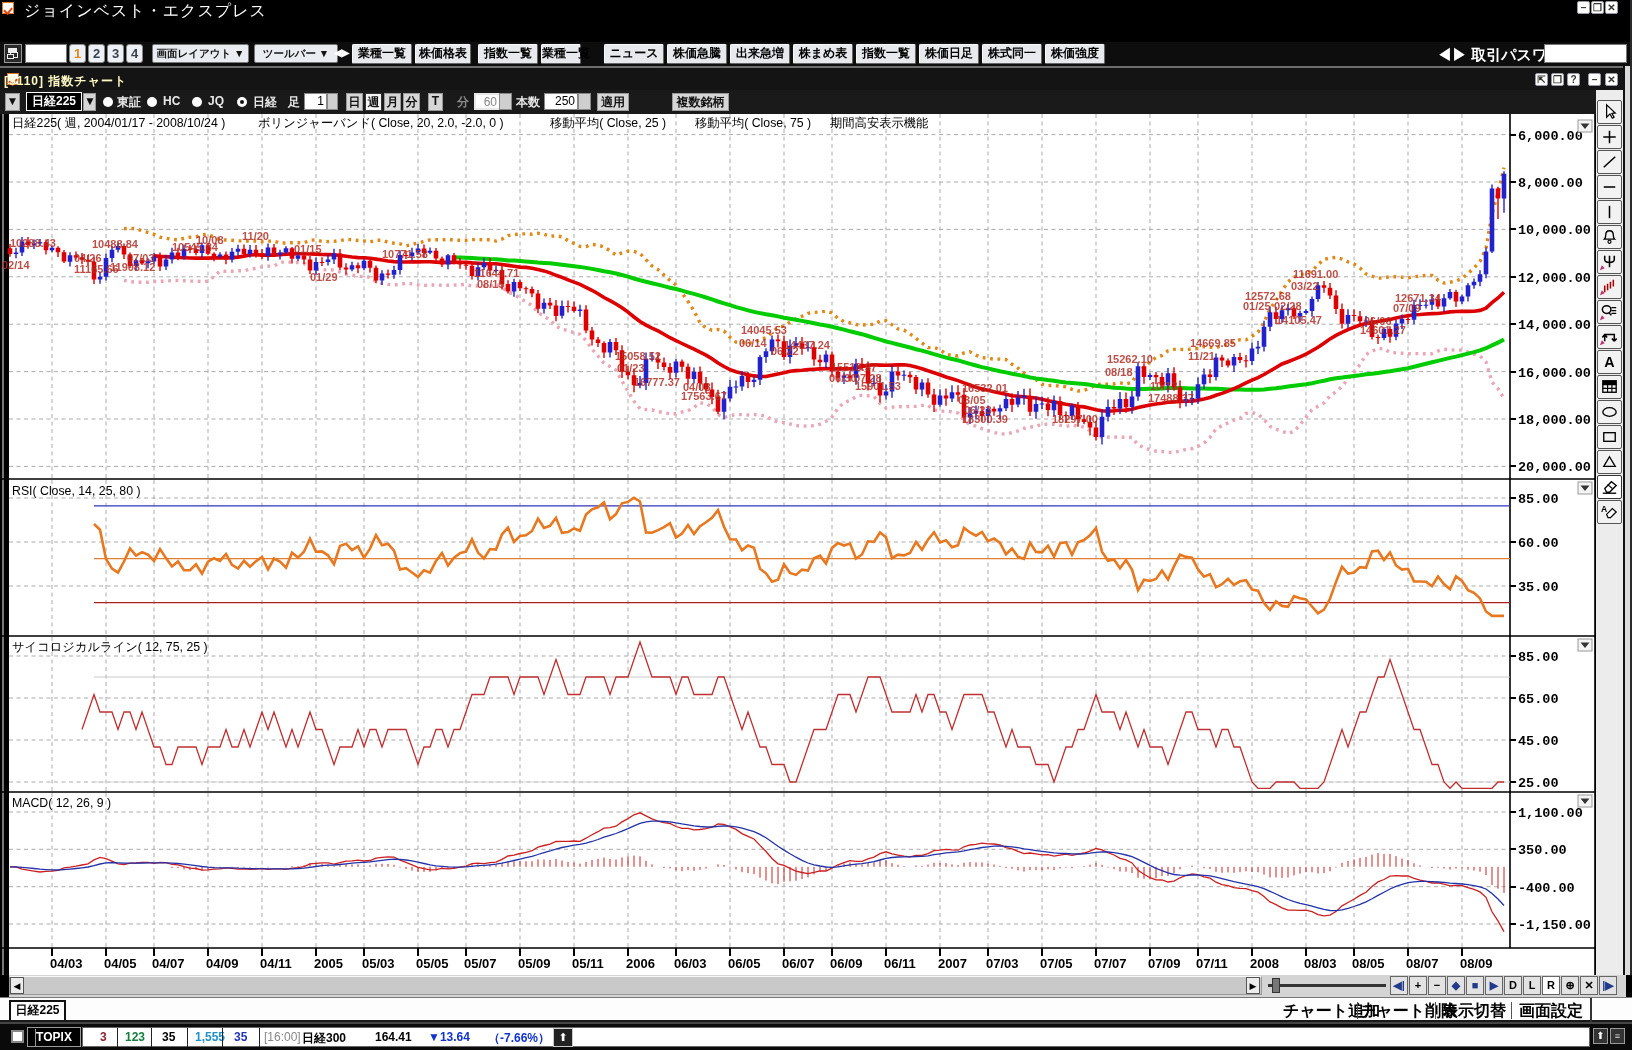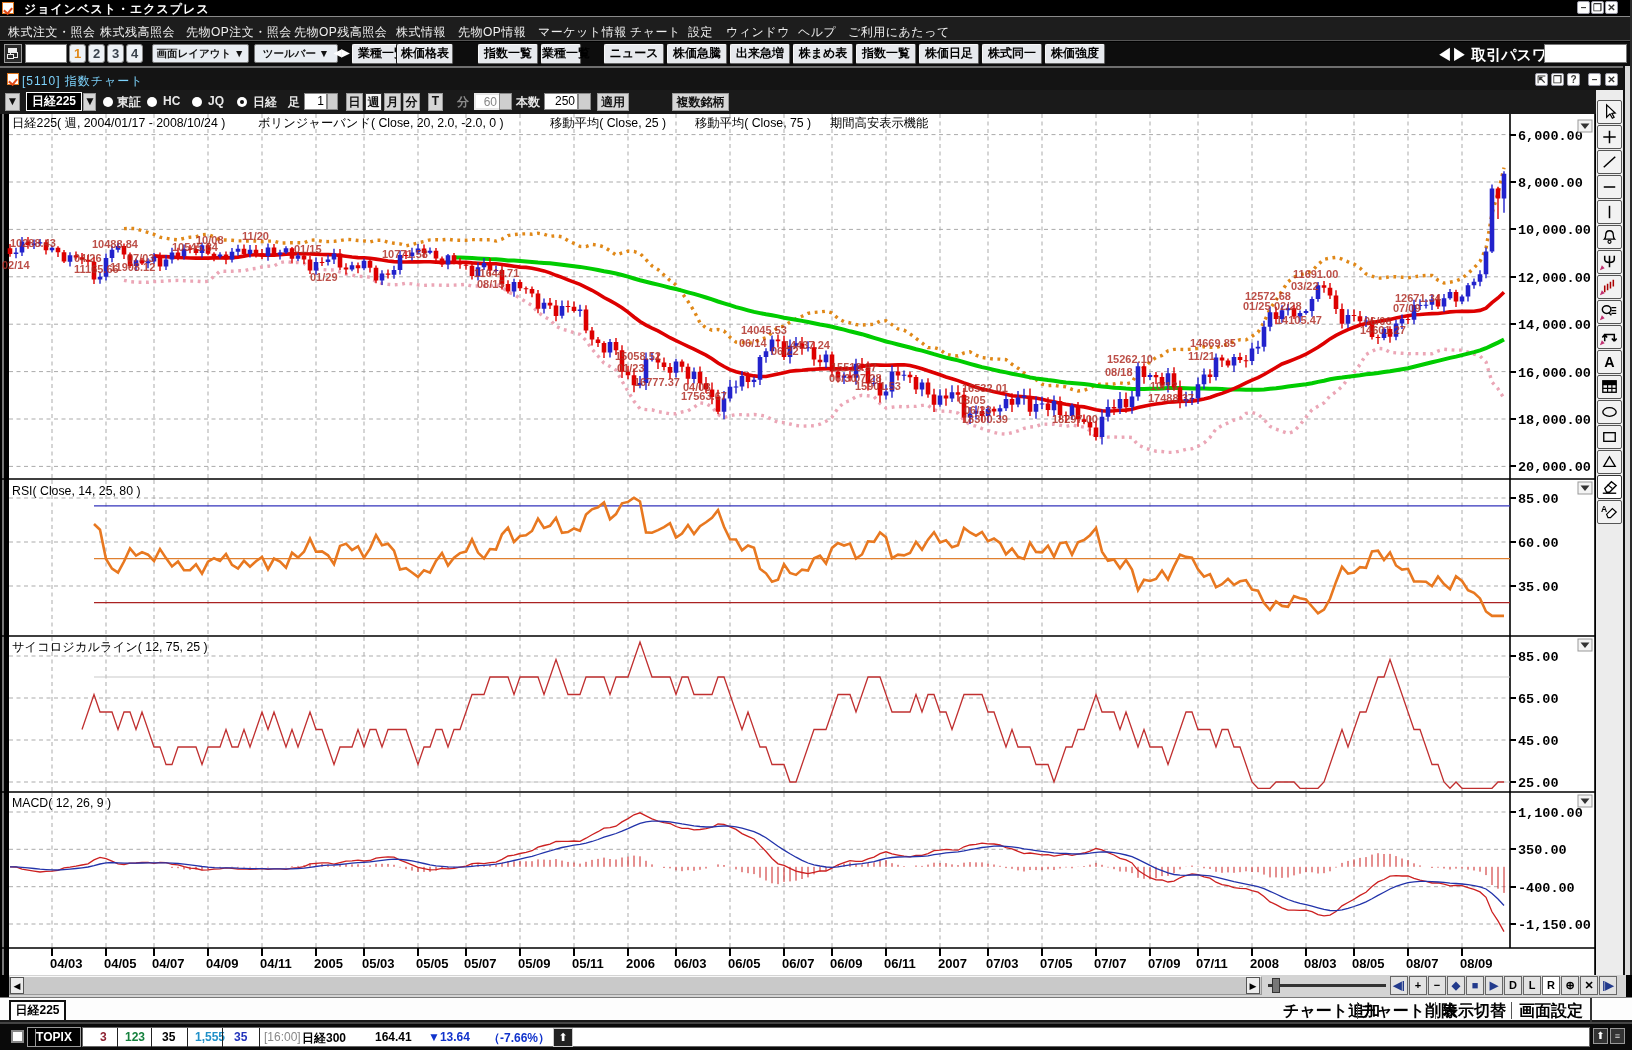--- a/index.html
+++ b/index.html
@@ -3,39 +3,39 @@
 *{margin:0;padding:0;box-sizing:border-box}
 html,body{width:1632px;height:1050px;overflow:hidden;background:#000;
  font-family:"Liberation Sans",sans-serif;-webkit-font-smoothing:none}
 .abs{position:absolute;white-space:nowrap}
 #page{position:relative;width:1632px;height:1050px;background:#000}
 
 #titlebar{left:0;top:0;width:1632px;height:16px;background:#000}
 .appicon{left:2px;top:2px;width:12px;height:12px;background:#fff;border:1px solid #e07820}
 .appicon:before{content:"";position:absolute;left:2px;top:3px;width:4px;height:6px;
  border-right:2px solid #e04818;border-bottom:2px solid #e04818;transform:rotate(40deg)}
-#apptitle{left:24px;top:1px;color:#fff;font-size:12px;font-weight:bold;letter-spacing:1px}
+#apptitle{left:24px;top:1px;color:#fff;font-size:16px;font-weight:normal;letter-spacing:1px}
 .wbtn{width:13px;height:13px;background:#fdfdfd;border:1px solid #9a9aa6;border-radius:2px;
  color:#333;font-size:10px;font-weight:bold;text-align:center;line-height:11px}
 
 #menubar{left:0;top:16px;width:1632px;height:25px;background:#1d1d1d;
  border-top:1px solid #8a8a8a;border-bottom:1px solid #555}
 .menuitem{position:absolute;top:7px;color:#efefef;font-size:12px;letter-spacing:0.5px}
 
 #toolbar{left:0;top:42px;width:1632px;height:24px;background:#0d0d0d}
 .tbtn{position:absolute;top:2px;height:20px;background:#e7e9ed;border:1px solid #f8f8f8;
  border-right-color:#666;border-bottom-color:#666;border-radius:2px;color:#000;font-size:12px;
  font-weight:bold;text-align:center;line-height:17px;box-shadow:0 0 0 1px #111}
 .lbtn{position:absolute;top:2px;height:19px;background:#e9edf2;border:1px solid #777;
  border-radius:2px;color:#111;font-size:11px;font-weight:bold;text-align:center;line-height:17px}
 .numbtn{position:absolute;top:2px;width:17px;height:19px;background:#eef2f6;border:1px solid #888;
  border-radius:3px;color:#39424c;font-size:13px;font-weight:bold;text-align:center;line-height:17px}
 
 #winbar{left:0;top:66px;width:1632px;height:24px;background:#141414;border-top:2px solid #6e6e6e}
-#wintitle{left:22px;top:5px;color:#7dd3fc;font-size:12px;font-weight:normal;letter-spacing:1px}
+#wintitle{left:4px;top:5px;color:#fef9c3;font-size:12px;font-weight:bold;letter-spacing:1px}
 #ctlbar{left:0;top:90px;width:1632px;height:24px;background:#1a1a1a}
 .ctext{position:absolute;top:4px;color:#e8e8e8;font-size:12px;font-weight:bold}
 .cinput{position:absolute;top:3px;height:17px;background:#fff;border:1px solid #888;
  color:#000;font-size:12px;text-align:right;padding-right:2px;line-height:15px}
 .cbtn{position:absolute;top:3px;height:18px;background:#d6d6d6;border:1px solid #9a9a9a;
  color:#111;font-size:12px;font-weight:bold;text-align:center}
 .spin{position:absolute;top:3px;width:11px;height:17px;background:#fff;border:1px solid #888;
  overflow:hidden}
 .radio{top:7px;width:10px;height:10px;border-radius:50%;background:#fff}
 .rsel:before{content:"";position:absolute;left:3px;top:3px;width:4px;height:4px;border-radius:50%;background:#111}
@@ -54,50 +54,36 @@
 </style></head>
 <body>
 <div id="page">
 <div class="abs" id="titlebar">
  <div class="abs appicon"></div>
  <span class="abs" id="apptitle">ジョインベスト・エクスプレス</span>
  <div class="abs wbtn" style="left:1577px;top:1px">–</div>
  <div class="abs wbtn" style="left:1591px;top:1px">❐</div>
  <div class="abs wbtn" style="left:1605px;top:1px">✕</div>
 </div>
-<div class="abs" id="menubar">
-      <span class="menuitem" style="left:8px">株式注文・照会</span>
-      <span class="menuitem" style="left:100px">株式残高照会</span>
-      <span class="menuitem" style="left:186px">先物OP注文・照会</span>
-      <span class="menuitem" style="left:294px">先物OP残高照会</span>
-      <span class="menuitem" style="left:396px">株式情報</span>
-      <span class="menuitem" style="left:458px">先物OP情報</span>
-      <span class="menuitem" style="left:538px">マーケット情報</span>
-      <span class="menuitem" style="left:630px">チャート</span>
-      <span class="menuitem" style="left:688px">設定</span>
-      <span class="menuitem" style="left:726px">ウィンドウ</span>
-      <span class="menuitem" style="left:798px">ヘルプ</span>
-      <span class="menuitem" style="left:848px">ご利用にあたって</span>
-    </div>
 <div class="abs" id="toolbar">
  <div class="abs" style="left:4px;top:2px;width:18px;height:19px;background:#2a2a2a;border:1px solid #999">
    <div class="abs" style="left:3px;top:3px;width:9px;height:5px;background:#eee"></div>
    <div class="abs" style="left:5px;top:7px;width:8px;height:6px;border:1px solid #eee"></div>
    <div class="abs" style="left:2px;top:9px;width:7px;height:5px;border:1px solid #eee;background:#2a2a2a"></div>
  </div>
  <div class="abs" style="left:25px;top:2px;width:42px;height:19px;background:#fff;border:1px solid #777"></div>
  <div class="abs numbtn" style="left:69px;color:#e08818">1</div>
  <div class="abs numbtn" style="left:88px">2</div>
  <div class="abs numbtn" style="left:107px">3</div>
  <div class="abs numbtn" style="left:126px">4</div>
  <div class="abs lbtn" style="left:152px;width:97px;font-size:10.5px">画面レイアウト ▼</div>
  <div class="abs lbtn" style="left:254px;width:84px;font-size:10.5px">ツールバー ▼</div>
  <span class="abs" style="left:334px;top:5px;color:#fff;font-size:10px;font-weight:bold">◀▶</span>
  <div class="tbtn" style="left:352px;width:60px">業種一覧</div>
-      <div class="tbtn" style="left:397px;width:56px">株価格表</div>
+      <div class="tbtn" style="left:415px;width:56px">株価格表</div>
       <div class="tbtn" style="left:478px;width:60px">指数一覧</div>
       <div class="tbtn" style="left:541px;width:40px">業種一覧</div>
       <div class="tbtn" style="left:604px;width:60px">ニュース</div>
       <div class="tbtn" style="left:667px;width:60px">株価急騰</div>
       <div class="tbtn" style="left:730px;width:60px">出来急増</div>
       <div class="tbtn" style="left:793px;width:60px">株まめ表</div>
       <div class="tbtn" style="left:856px;width:60px">指数一覧</div>
       <div class="tbtn" style="left:919px;width:60px">株価日足</div>
       <div class="tbtn" style="left:982px;width:60px">株式同一</div>
       <div class="tbtn" style="left:1045px;width:60px">株価強度</div>

